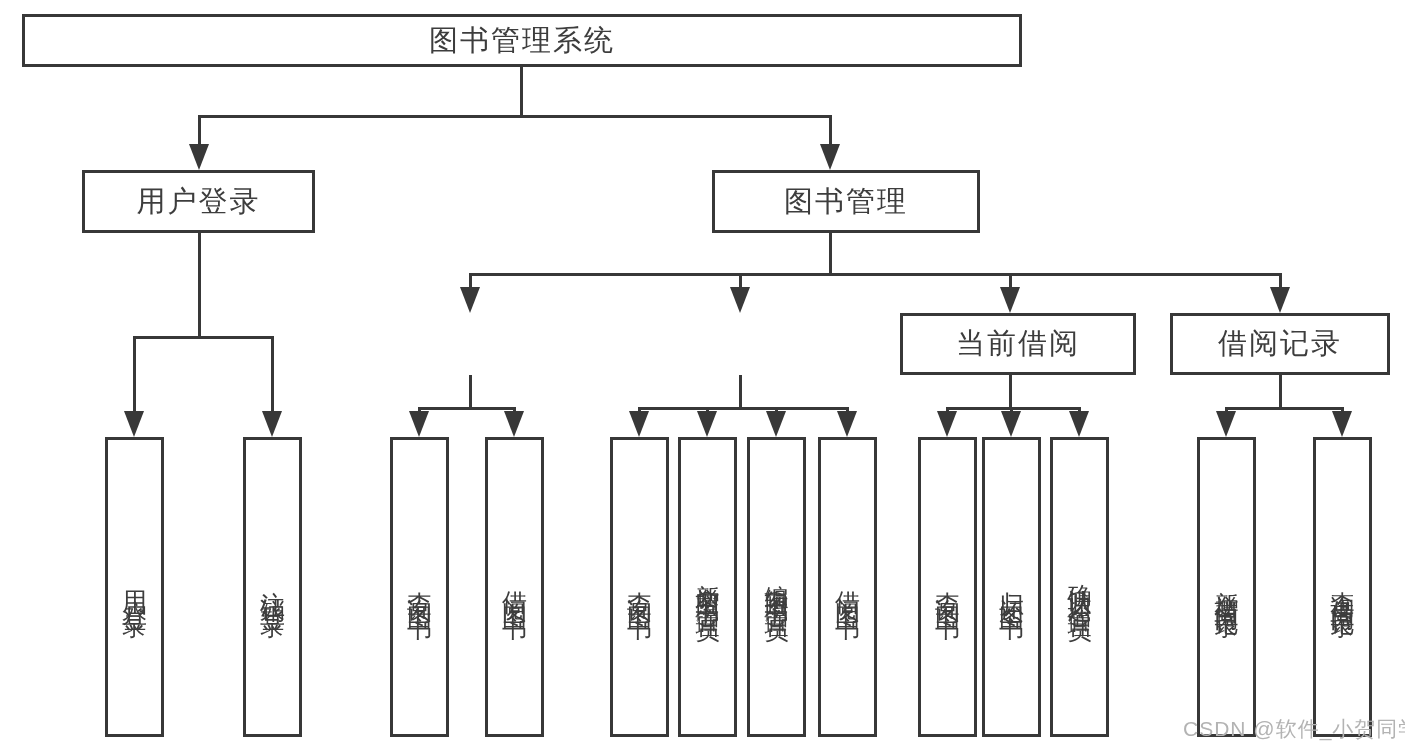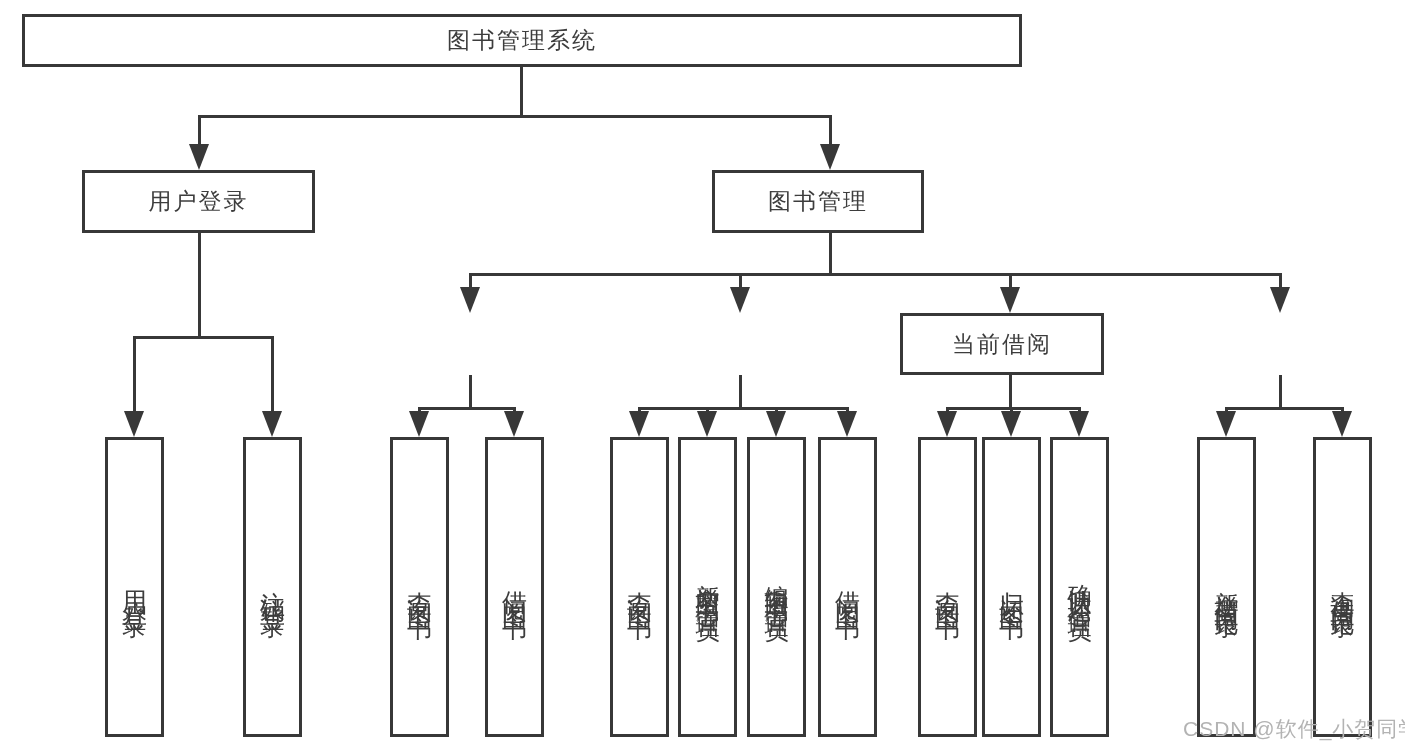--- a/index.html
+++ b/index.html
@@ -19,21 +19,21 @@
     position: absolute;
     box-sizing: border-box;
     border: 3px solid #383838;
     background: #ffffff;
     display: flex;
     align-items: center;
     justify-content: center;
     color: #3d3d3d;
   }
   .node.h .label {
-    font-size: 23px;
+    font-size: 29px;
     letter-spacing: 2px;
     white-space: nowrap;
   }
   .node.v .label {
     writing-mode: vertical-rl;
     text-orientation: mixed;
     font-size: 25px;
     letter-spacing: 8px;
     line-height: 1;
   }
@@ -124,26 +124,29 @@
       <div class="arrow" style="left: 1332px; top: 411px; border-top-color: rgb(56, 56, 56);"></div>
     </div>
 
   <div class="node h" style="left: 22px; top: 14px; width: 1000px; height: 53px; border-color: rgb(56, 56, 56); color: rgb(61, 61, 61);">
     <span class="label">图书管理系统</span>
   </div>
 
   <div class="node h" style="left: 82px; top: 170px; width: 233px; height: 63px; border-color: rgb(56, 56, 56); color: rgb(61, 61, 61);">
     <span class="label">用户登录</span>
   </div>
-  <div class="node h" style="left: 712px; top: 170px; width: 212px; height: 63px; border-color: rgb(56, 56, 56); color: rgb(61, 61, 61);">
+  <div class="node h" style="left: 712px; top: 170px; width: 268px; height: 63px; border-color: rgb(56, 56, 56); color: rgb(61, 61, 61);">
     <span class="label">图书管理</span>
   </div>
 
-  <div class="node h" style="left: 900px; top: 313px; width: 204px; height: 62px; border-color: rgb(56, 56, 56); color: rgb(61, 61, 61);">
+  <div class="node h" style="left: 900px; top: 313px; width: 236px; height: 62px; border-color: rgb(56, 56, 56); color: rgb(61, 61, 61);">
     <span class="label">当前借阅</span>
+  </div>
+  <div class="node h" style="left: 1170px; top: 313px; width: 220px; height: 62px; border-color: rgb(56, 56, 56); color: rgb(61, 61, 61);">
+    <span class="label">借阅记录</span>
   </div>
 
   <div class="node v" style="left: 105px; top: 437px; width: 59px; height: 300px; border-color: rgb(56, 56, 56); color: rgb(61, 61, 61);">
     <span class="label">用户登录</span>
   </div>
   <div class="node v" style="left: 243px; top: 437px; width: 59px; height: 300px; border-color: rgb(56, 56, 56); color: rgb(61, 61, 61);">
     <span class="label">注销登录</span>
   </div>
 
   <div class="node v" style="left: 390px; top: 437px; width: 59px; height: 300px; border-color: rgb(56, 56, 56); color: rgb(61, 61, 61);">

